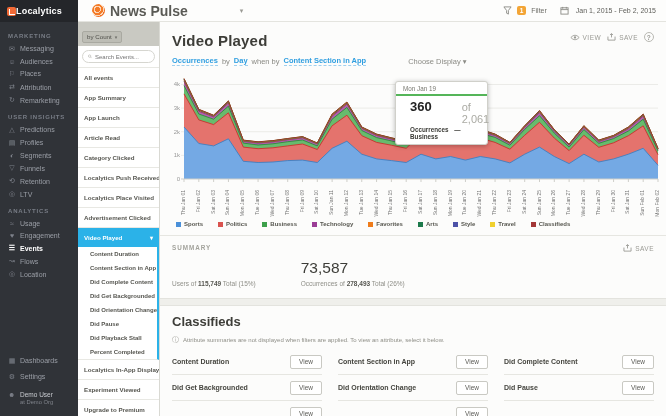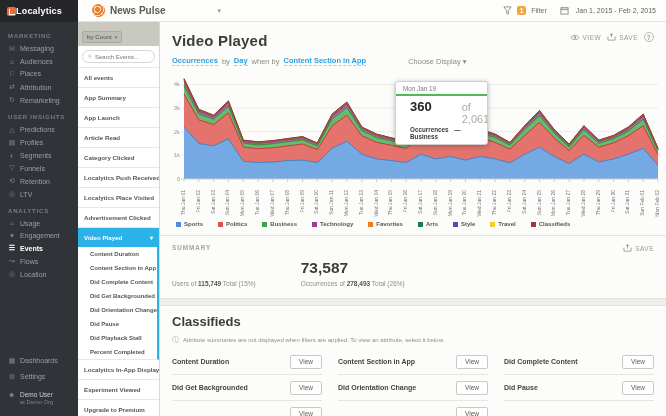--- a/index.html
+++ b/index.html
@@ -22,21 +22,21 @@
   .nav-footer { margin-top:auto; padding-bottom:5px; }
   .nav-footer .nav-item { padding:4px 8px; }
   .nav-user { display:flex; gap:4px; padding:6px 8px; align-items:flex-start; }
   .nav-user .ni { width:8px; font-size:7px; color:#7d818a; }
   .nav-user-name { font-size:6.5px; color:#c8cbd0; line-height:1.3; }
   .nav-user-org { font-size:5.8px; color:#80848c; }
 
   
   .topbar { position:absolute; left:78px; top:0; right:0; height:22px; background:#fdfdfc; border-bottom:1px solid #e4e4df; display:flex; align-items:center; padding:0 10px 0 14px; z-index:4; }
   .app-badge { width:13px; height:13px; border-radius:50%; flex:none; background:radial-gradient(circle at 42% 42%, #f47b27 0 24%, #fbd6b8 24% 34%, #f47b27 34% 52%, #fbd6b8 52% 62%, #ef6c1e 62%); }
-  .app-name { font-size:10px; font-weight:bold; color:#5a5a55; margin-left:5px;text-align:right; }
+  .app-name { font-size:14px; font-weight:bold; color:#5a5a55; margin-left:5px;text-align:right; }
   .app-caret { color:#9a9a94; font-size:7px; margin-left:52px; }
   .topbar-right { margin-left:auto; display:flex; align-items:center; gap:5px; }
   .t-ic { width:9px; height:9px; flex:none; }
   .filter-badge { background:#f3a536; color:#fff; font-size:6.5px; font-weight:bold; padding:1px 3px; border-radius:2px; }
   .t-label { font-size:7px; color:#6e6e68; }
   .date-range { font-size:7px; color:#5f5f5a; margin-left:8px; }
 
   
   .events-panel { position:absolute; left:78px; top:22px; width:82px; bottom:0; background:#fff; border-right:1px solid #d9d9d3; overflow:hidden; z-index:3; }
   .events-head { background:#c9c9c2; padding:3px 4px; }
@@ -77,21 +77,21 @@
   .legend { display:flex; gap:15px; margin:5px 12px 8px 16px; }
   .lg-item { display:flex; align-items:center; gap:3px; font-size:6px; font-weight:bold; color:#56564f; }
   .lg-sw { width:5px; height:5px; flex:none; }
 
   
   .summary { border-top:1px solid #e6e6e1; padding:8px 12px 10px; position:relative; background:#fcfcfb; }
   .sum-label { font-size:6.3px; letter-spacing:1px; color:#a3a39c; font-weight:bold; }
   .sum-save { position:absolute; right:12px; top:8px; display:flex; align-items:center; gap:3px; font-size:6.5px; letter-spacing:.5px; color:#9a9a94; cursor:pointer; }
   .sum-stats { display:flex; gap:45px; margin-top:8px; align-items:flex-end; }
   .stat-val-sm { font-size:12.5px; font-weight:bold; color:#3d3d38; }
-  .stat-val-lg { font-size:15.5px; font-weight:bold; color:#3d3d38; }
+  .stat-val-lg { font-size:15.5px; font-weight:normal; color:#3d3d38; }
   .stat-sub { font-size:6.5px; color:#8f8f88; margin-top:2px; max-width:128px; line-height:1.45; }
   .stat-sub b { color:#55554f; }
 
   .gap-strip { height:8px; background:#efefeb; border-top:1px solid #e3e3de; border-bottom:1px solid #e3e3de; }
 
   
   .attributes { background:#fcfcfb; padding:8px 12px 0; }
   .attr-title { font-size:13px; font-weight:bold; color:#3d3d38; }
   .attr-note { display:flex; align-items:center; gap:4px; font-size:6px; color:#8f8f88; margin-top:6px; }
   .attr-note .info-i { font-size:7px; color:#a3a39c; }

